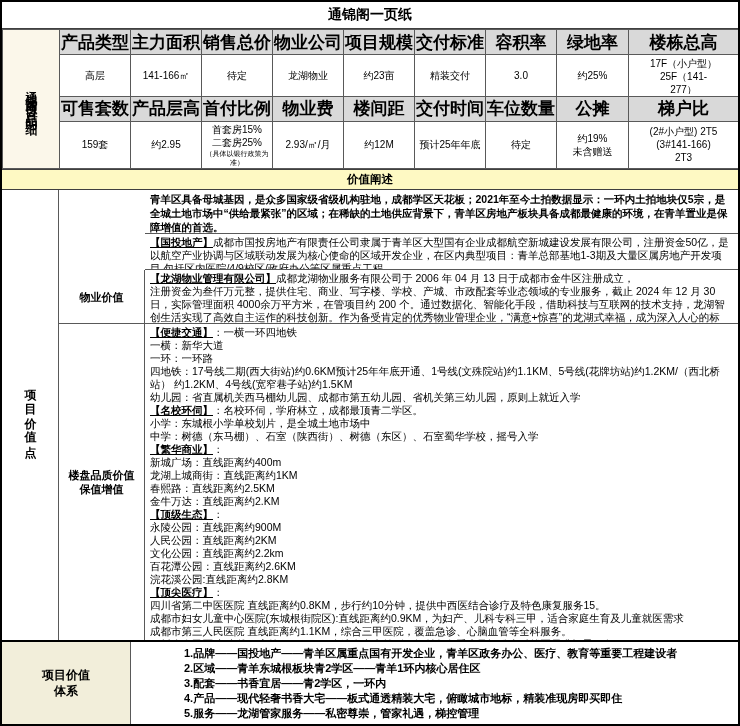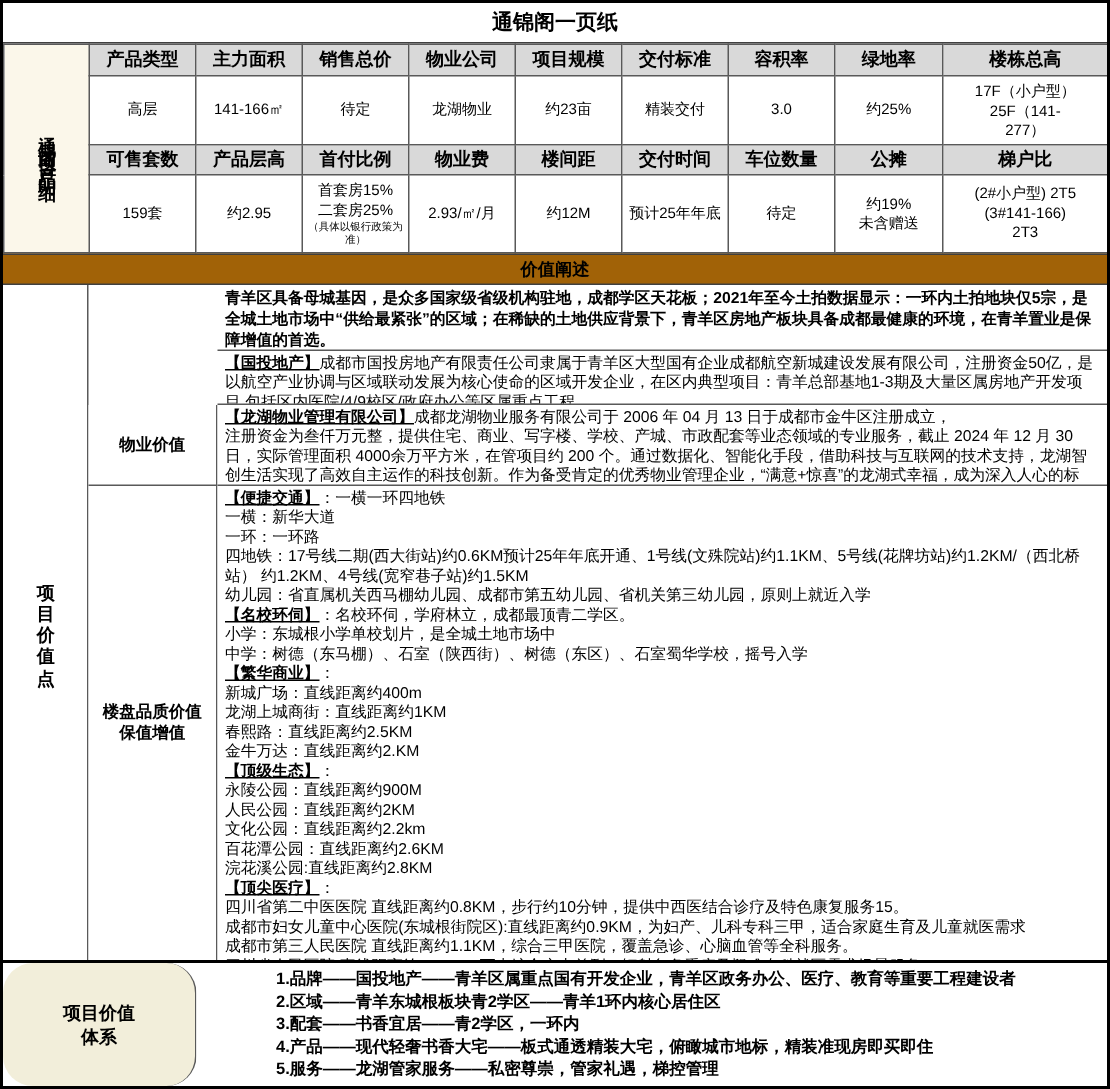--- a/index.html
+++ b/index.html
@@ -10,36 +10,36 @@
     display:flex; flex-direction:column; background:#fff; overflow:hidden;
   }
   
   .title-row {
     height:27px; flex:0 0 27px; display:flex; align-items:center; justify-content:center;
     font-size:14px; font-weight:bold; border-bottom:1px solid #404040; background:#fff;
   }
   
   table.ptable { width:100%; border-collapse:collapse; table-layout:fixed; flex:0 0 140px; }
   table.ptable td, table.ptable th { border:1px solid #595959; text-align:center; vertical-align:middle; overflow:hidden; }
-  table.ptable th { background:#d9d9d9; font-size:12px; font-weight:bold; height:18px; }
+  table.ptable th { background:#d9d9d9; font-size:17px; font-weight:bold; height:18px; }
   table.ptable td.data { font-size:10px; height:40px; line-height:13px; background:#fff; }
   td.side-cell { background:#fbf7ea; border-right:1px solid #404040; }
   .vert-wrap { display:flex; align-items:center; justify-content:center; height:134px; }
   .vert {
     writing-mode:vertical-rl; text-orientation:upright;
     font-weight:bold; font-size:12px; letter-spacing:4px; line-height:15px;
     max-height:132px;
   }
   .clip3 { height:38px; overflow:hidden; line-height:13px; padding-top:1px; }
   .small-note { font-size:7px; line-height:9px; display:block; }
   .cell-line { display:block; }
   
   .band {
     flex:0 0 21px; display:flex; align-items:center; justify-content:center;
-    background:#a16207; font-size:11.5px; font-weight:bold;
+    background:#fef9c3; font-size:11.5px; font-weight:bold;
     border-top:1px solid #404040; border-bottom:1px solid #404040;
   }
   
   .vgrid {
     flex:0 0 450px; display:grid;
     grid-template-columns:57px 86px 1fr;
     grid-template-rows:44px 36px 54px 316px;
   }
   .vside {
     grid-row:1 / 5; grid-column:1; background:#fff;
@@ -59,21 +59,21 @@
   .para { margin:0; }
   .vc-0 .para { font-weight:bold; line-height:14px; }
   .lh { font-weight:bold; text-decoration:underline; }
   .line { white-space:normal; }
   
   .bottom {
     flex:1; display:flex; border-top:2px solid #000; background:#fff; overflow:hidden;
   }
   .blabel {
     flex:0 0 129px; background:#f2eeda; border-right:1px solid #595959;
-    display:flex; align-items:center; justify-content:center;border-radius:20px;
+    display:flex; align-items:center; justify-content:center;
   }
   .blabel-inner { width:54px; text-align:center; font-size:12px; font-weight:bold; line-height:16px; }
   .bcontent { flex:1; padding:3px 6px; display:flex; flex-direction:column; justify-content:space-around;margin-left:47px; }
   .bline { font-size:11px; font-weight:bold; line-height:14px; white-space:nowrap; overflow:hidden; }
 </style>
 </head>
 <body>
 
 <div class="page">
 

